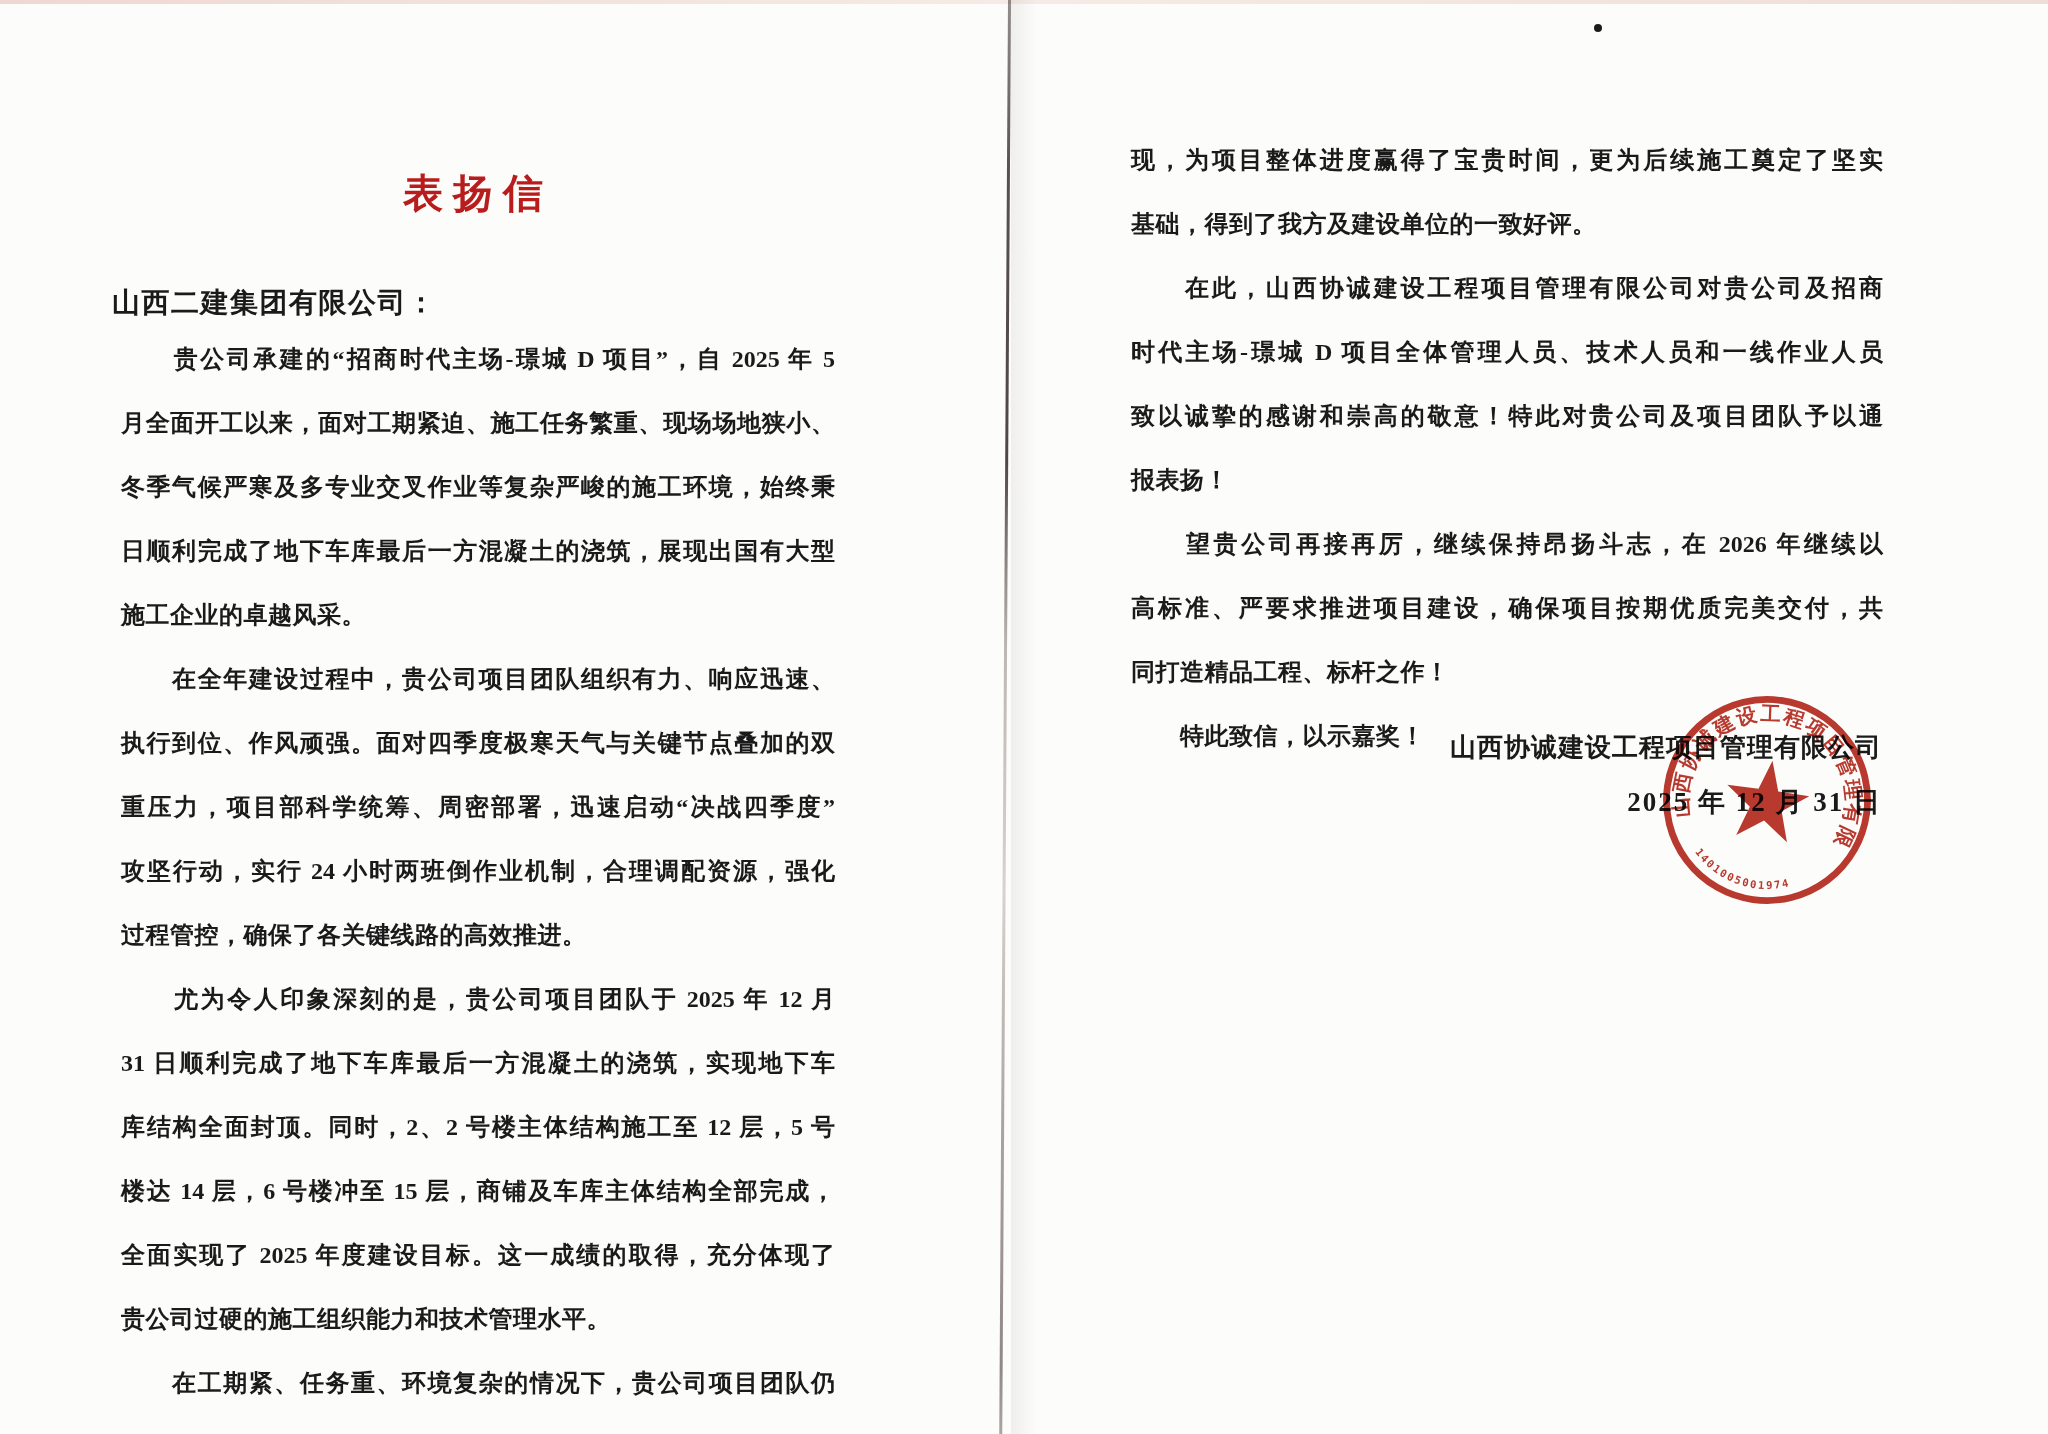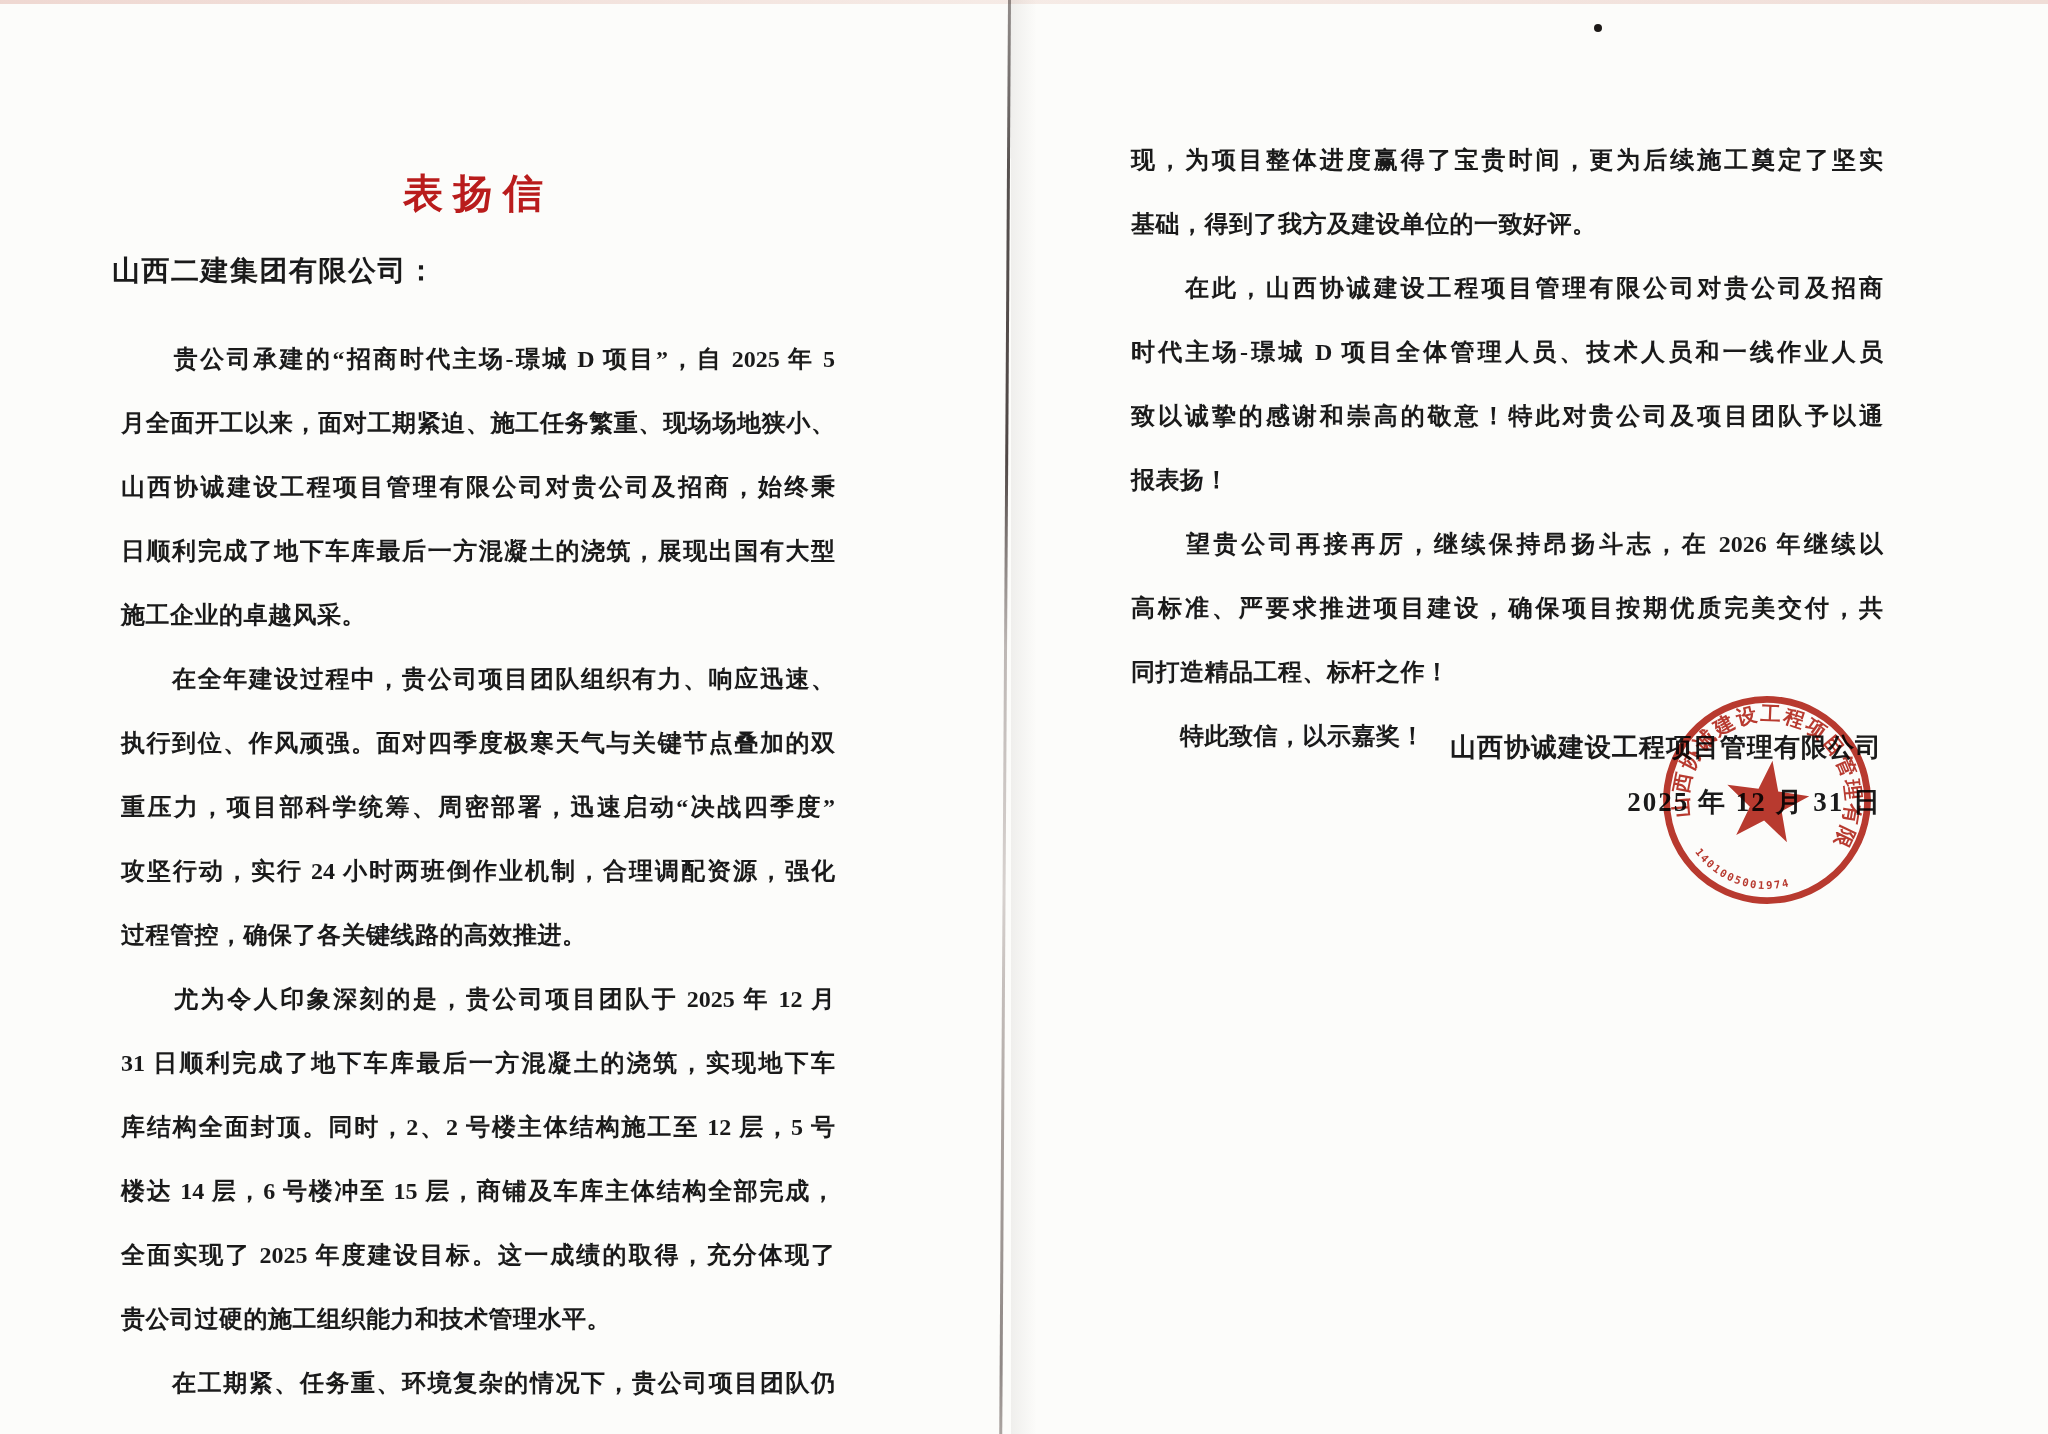--- a/index.html
+++ b/index.html
@@ -37,21 +37,21 @@
     position:absolute;left:1011px;top:0;width:26px;height:100%;
     background:linear-gradient(to right,rgba(70,60,55,.07),rgba(70,60,55,0));
   }
 
   .title{
     position:absolute;left:112px;top:170px;width:732px;margin:0;
     text-align:center;font-size:40px;line-height:48px;font-weight:700;
     letter-spacing:10px;color:#b91c1c;
   }
   .salutation{
-    position:absolute;left:112px;top:254px;margin:0;
+    position:absolute;left:112px;top:286px;margin:0;
     font-size:28px;line-height:34px;letter-spacing:1.5px;font-weight:600;
   }
   .lines{position:absolute;margin:0;}
   .lines-left{left:112px;top:323px;width:732px;}
   .lines-right{left:108px;top:124px;width:770px;}
   .line{
     margin:9px;height:55px;line-height:55px;
     font-size:24px;font-weight:600;letter-spacing:.5px;
     white-space:nowrap;
   }
@@ -85,21 +85,21 @@
 <div class="scan">
 
   <div class="edge-tint"></div>
 
   <section class="page page-left">
     <h1 class="title">表扬信</h1>
     <p class="salutation">山西二建集团有限公司：</p>
     <div class="lines lines-left">
         <p class="line fill">　　贵公司承建的“招商时代主场-璟城 D 项目”，自 2025 年 5</p>
         <p class="line fill">月全面开工以来，面对工期紧迫、施工任务繁重、现场场地狭小、</p>
-        <p class="line fill">山西协诚建设工程项目管理有限公司对贵公司及招商，始终秉</p>
+        <p class="line fill">冬季气候严寒及多专业交叉作业等复杂严峻的施工环境，始终秉</p>
         <p class="line fill">日顺利完成了地下车库最后一方混凝土的浇筑，展现出国有大型</p>
         <p class="line">施工企业的卓越风采。</p>
         <p class="line fill">　　在全年建设过程中，贵公司项目团队组织有力、响应迅速、</p>
         <p class="line fill">执行到位、作风顽强。面对四季度极寒天气与关键节点叠加的双</p>
         <p class="line fill">重压力，项目部科学统筹、周密部署，迅速启动“决战四季度”</p>
         <p class="line fill">攻坚行动，实行 24 小时两班倒作业机制，合理调配资源，强化</p>
         <p class="line">过程管控，确保了各关键线路的高效推进。</p>
         <p class="line fill">　　尤为令人印象深刻的是，贵公司项目团队于 2025 年 12 月</p>
         <p class="line fill">31 日顺利完成了地下车库最后一方混凝土的浇筑，实现地下车</p>
         <p class="line fill">库结构全面封顶。同时，2、2 号楼主体结构施工至 12 层，5 号</p>

